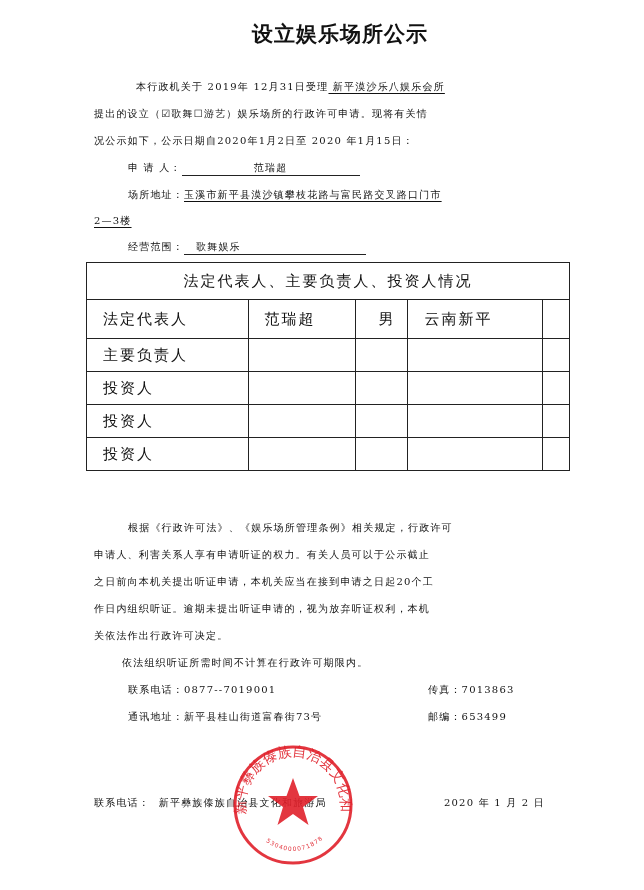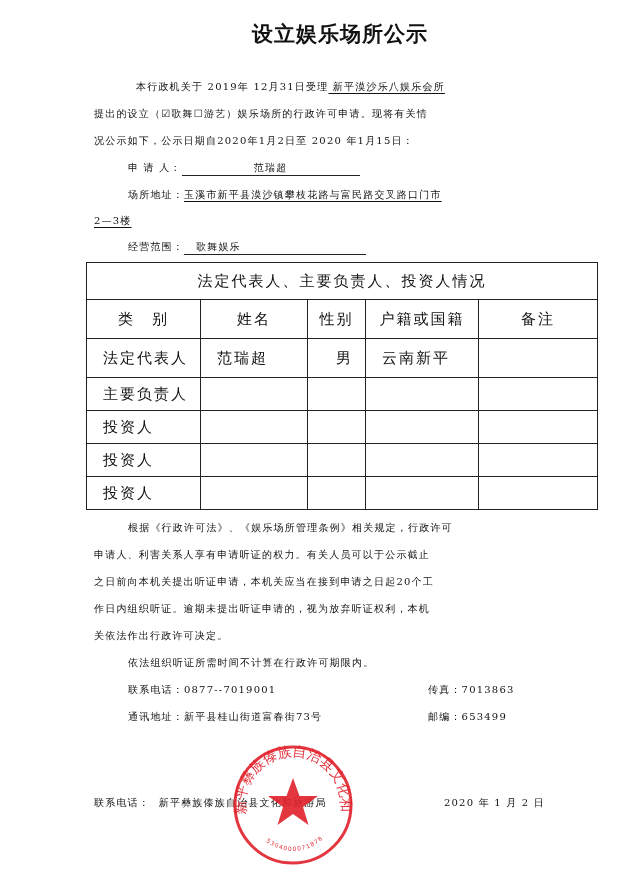--- a/index.html
+++ b/index.html
@@ -38,27 +38,20 @@
 <div class="abs p" style="left:110px;top:240px;">
   <span>经营范围：</span><span class="uline" style="width:170px;padding-left:12px;">歌舞娱乐</span>
 </div>
 
 <table class="info">
   <tbody>
       <tr>
     <td class="c" colspan="5" style="width:476px;height:30px;">法定代表人、主要负责人、投资人情况</td>
   </tr>
   <tr>
-    <td class="c" style="width:107px;">类　别</td>
-    <td class="c" style="width:100px;">姓名</td>
-    <td class="c" style="width:51px;">性别</td>
-    <td class="c" style="width:106px;">户籍或国籍</td>
-    <td class="c" style="width:112px;">备注</td>
-  </tr>
-  <tr>
     <td>法定代表人</td>
     <td style="padding-left:16px;">范瑞超</td>
     <td class="c" style="text-align:right;padding-right:12px;">男</td>
     <td>云南新平</td>
     <td></td>
   </tr>
   <tr>
     <td>主要负责人</td>
     <td></td>
     <td></td>
@@ -87,21 +80,21 @@
     <td></td>
   </tr>
 </tbody>
   </table>
 
 <div class="abs p" style="left:110px;top:521px;">根据《行政许可法》、《娱乐场所管理条例》相关规定，行政许可</div>
 <div class="abs p" style="left:76px;top:548px;">申请人、利害关系人享有申请听证的权力。有关人员可以于公示截止</div>
 <div class="abs p" style="left:76px;top:575px;">之日前向本机关提出听证申请，本机关应当在接到申请之日起20个工</div>
 <div class="abs p" style="left:76px;top:602px;">作日内组织听证。逾期未提出听证申请的，视为放弃听证权利，本机</div>
 <div class="abs p" style="left:76px;top:629px;">关依法作出行政许可决定。</div>
-<div class="abs p" style="left:110px;top:656px;">依法组织听证所需时间不计算在行政许可期限内。</div>
+<div class="abs p" style="left:104px;top:656px;">依法组织听证所需时间不计算在行政许可期限内。</div>
 
 <div class="abs p" style="left:110px;top:683px;">
   <span>联系电话：</span><span>0877--7019001</span>
 </div>
 <div class="abs p" style="left:410px;top:683px;">
   <span>传真：</span><span>7013863</span>
 </div>
 <div class="abs p" style="left:110px;top:710px;">
   <span>通讯地址：</span><span>新平县桂山街道富春街73号</span>
 </div>

